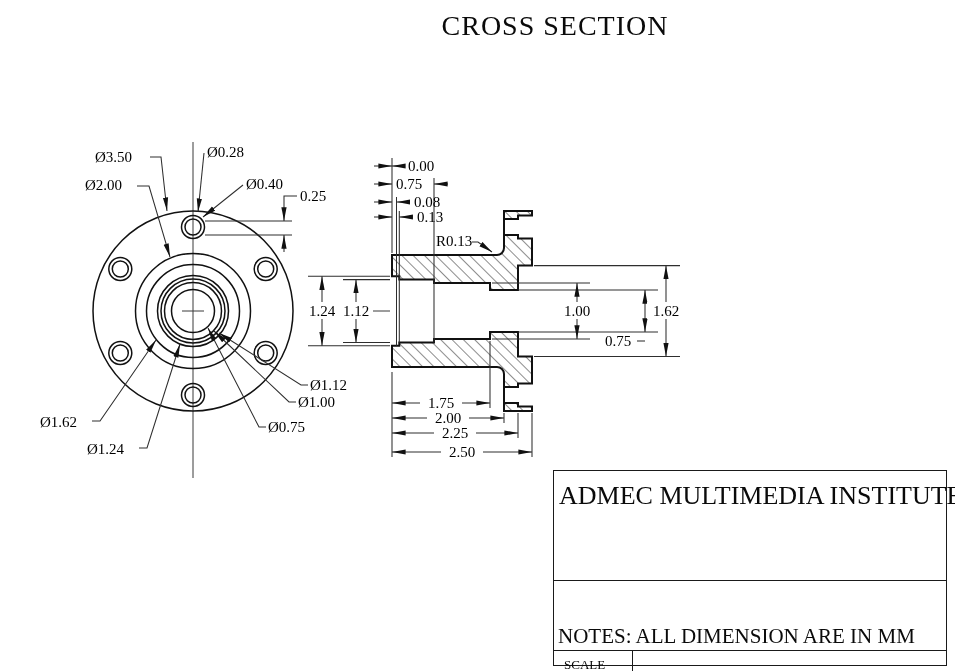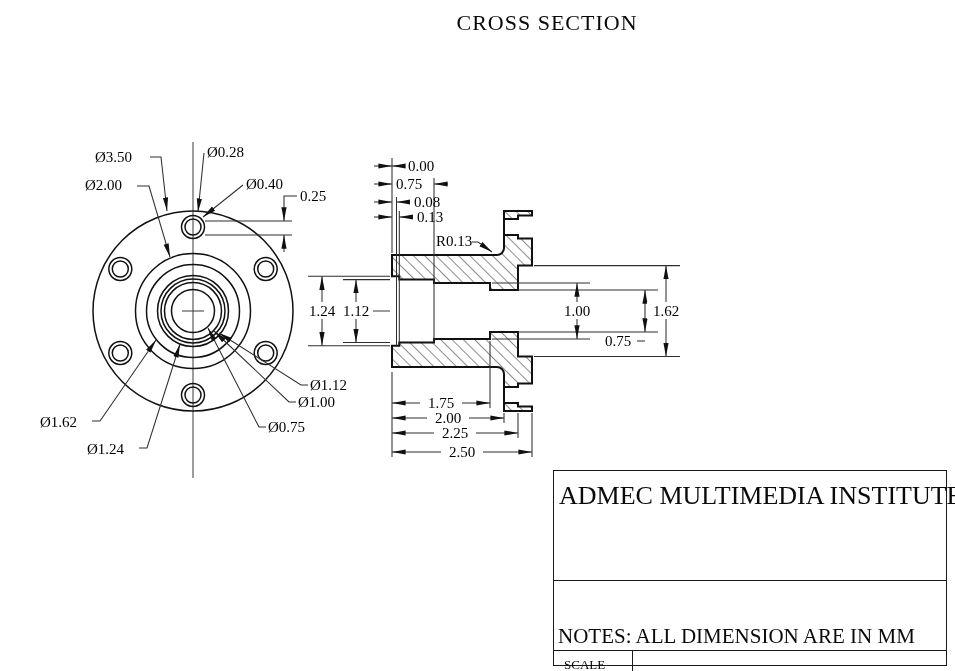--- a/index.html
+++ b/index.html
@@ -1,20 +1,20 @@
 <!DOCTYPE html>
 <html><head>
 <meta charset="utf-8">
 <style>
   html,body{margin:0;padding:0;background:#fff;}
   #page{position:relative;width:955px;height:671px;background:#fff;overflow:hidden;
         font-family:"Liberation Serif","DejaVu Serif",serif;}
   #drawing{position:absolute;left:0;top:0;}
-  #main-title{position:absolute;left:372px;top:10px;width:350px;text-align:center;
-        font-size:22px;color:#0a0a0a;letter-spacing:1px;white-space:nowrap;}
+  #main-title{position:absolute;left:380px;top:10px;width:350px;text-align:center;
+        font-size:28px;color:#0a0a0a;letter-spacing:1px;white-space:nowrap;}
   
   #title-block{position:absolute;left:553px;top:470px;width:394px;height:196px;
         border:1.6px solid #1a1a1a;background:#fff;box-sizing:border-box;}
   .tb-row1{height:110px;border-bottom:1.4px solid #1a1a1a;box-sizing:border-box;
         font-size:26px;color:#0a0a0a;padding:10px 4px 0 5px;white-space:nowrap;}
   .tb-row2{height:29px;border-bottom:1.4px solid #1a1a1a;box-sizing:border-box;
         font-size:21px;color:#0a0a0a;padding:2px 0 0 4px;white-space:nowrap;margin-top:41px;}
   .tb-bottom{display:flex;height:53px;}
   .tb-left{width:79px;border-right:1.4px solid #1a1a1a;box-sizing:border-box;display:flex;flex-direction:column;}
   .tb-scale{height:29px;border-bottom:1.4px solid #1a1a1a;box-sizing:border-box;

